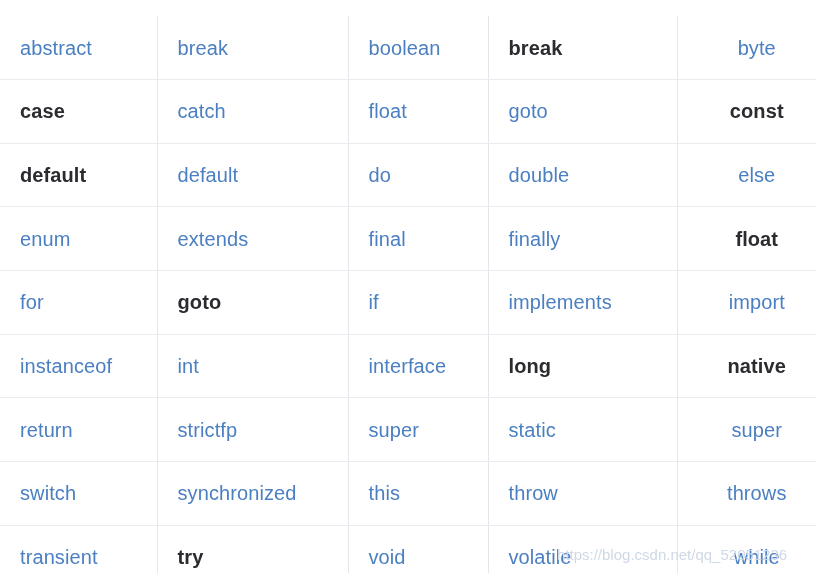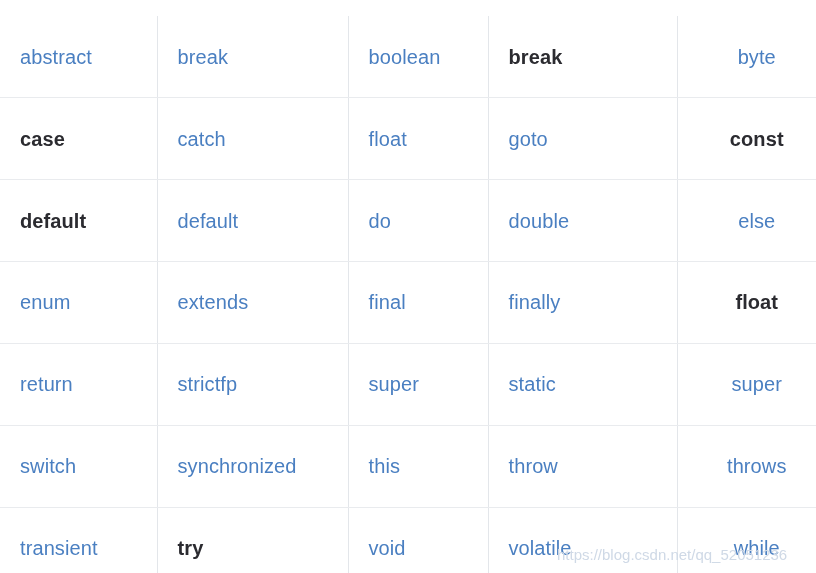--- a/index.html
+++ b/index.html
@@ -110,20 +110,34 @@
         <td><span class="kw-link">else</span></td>
       </tr>
       <tr>
         <td><span class="kw-link">enum</span></td>
         <td><span class="kw-link">extends</span></td>
         <td><span class="kw-link">final</span></td>
         <td><span class="kw-link">finally</span></td>
         <td><span class="kw-plain">float</span></td>
       </tr>
       <tr>
+        <td><span class="kw-link">for</span></td>
+        <td><span class="kw-plain">goto</span></td>
+        <td><span class="kw-link">if</span></td>
+        <td><span class="kw-link">implements</span></td>
+        <td><span class="kw-link">import</span></td>
+      </tr>
+      <tr>
+        <td><span class="kw-link">instanceof</span></td>
+        <td><span class="kw-link">int</span></td>
+        <td><span class="kw-link">interface</span></td>
+        <td><span class="kw-plain">long</span></td>
+        <td><span class="kw-plain">native</span></td>
+      </tr>
+      <tr>
         <td><span class="kw-link">return</span></td>
         <td><span class="kw-link">strictfp</span></td>
         <td><span class="kw-link">super</span></td>
         <td><span class="kw-link">static</span></td>
         <td><span class="kw-link">super</span></td>
       </tr>
       <tr>
         <td><span class="kw-link">switch</span></td>
         <td><span class="kw-link">synchronized</span></td>
         <td><span class="kw-link">this</span></td>

